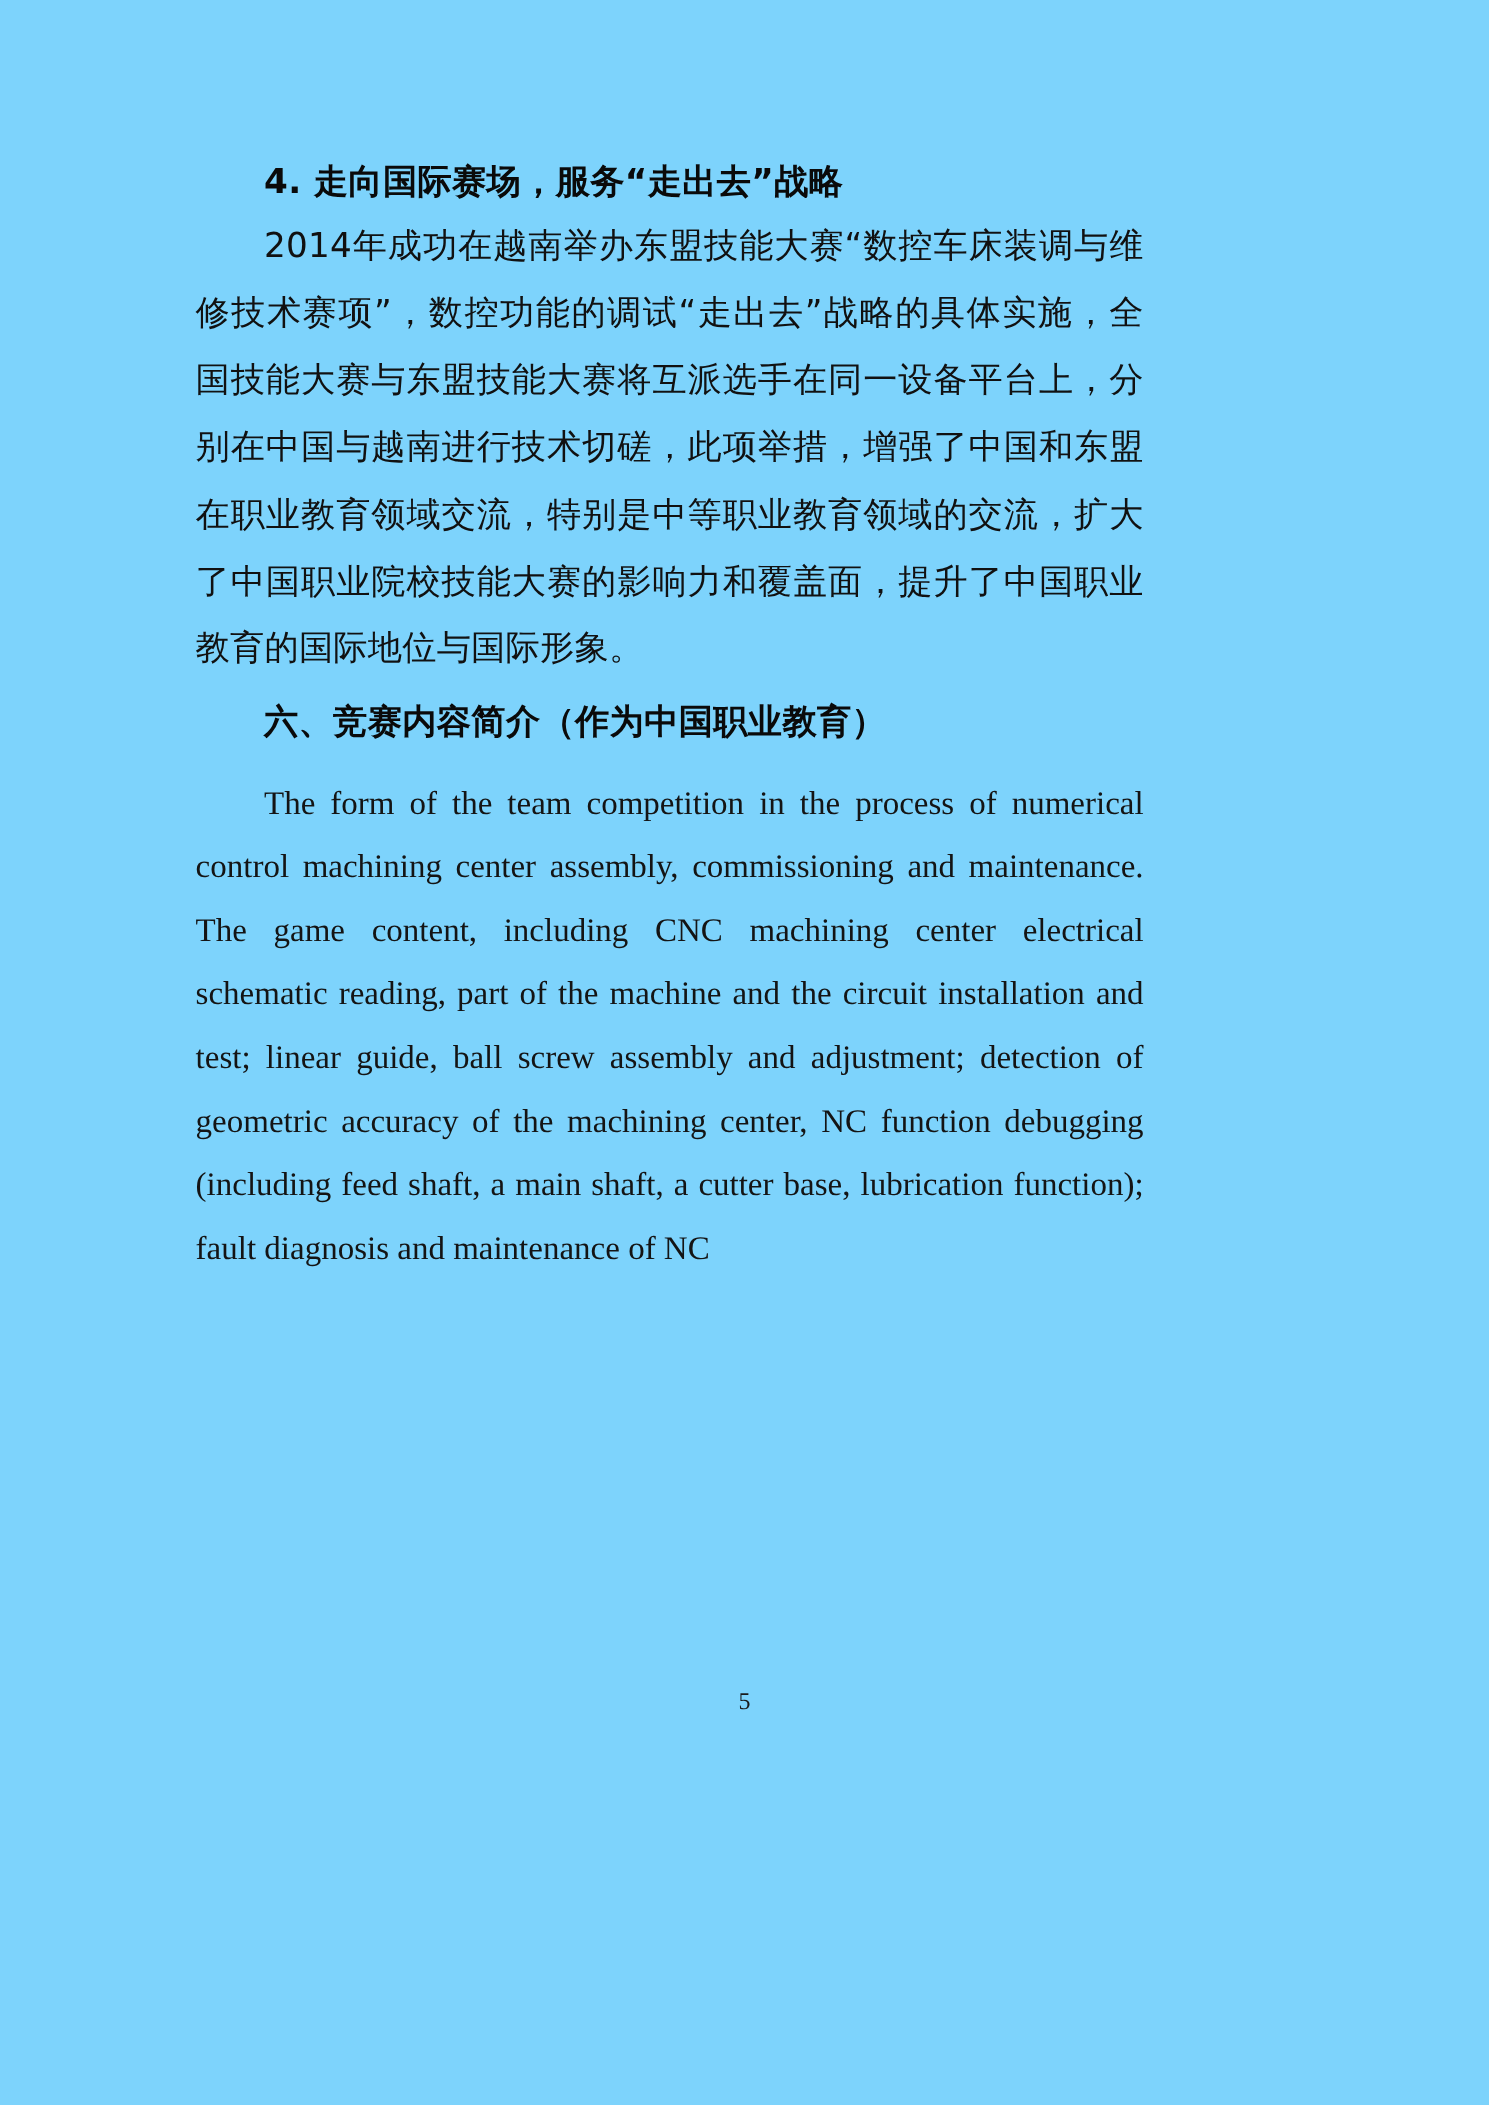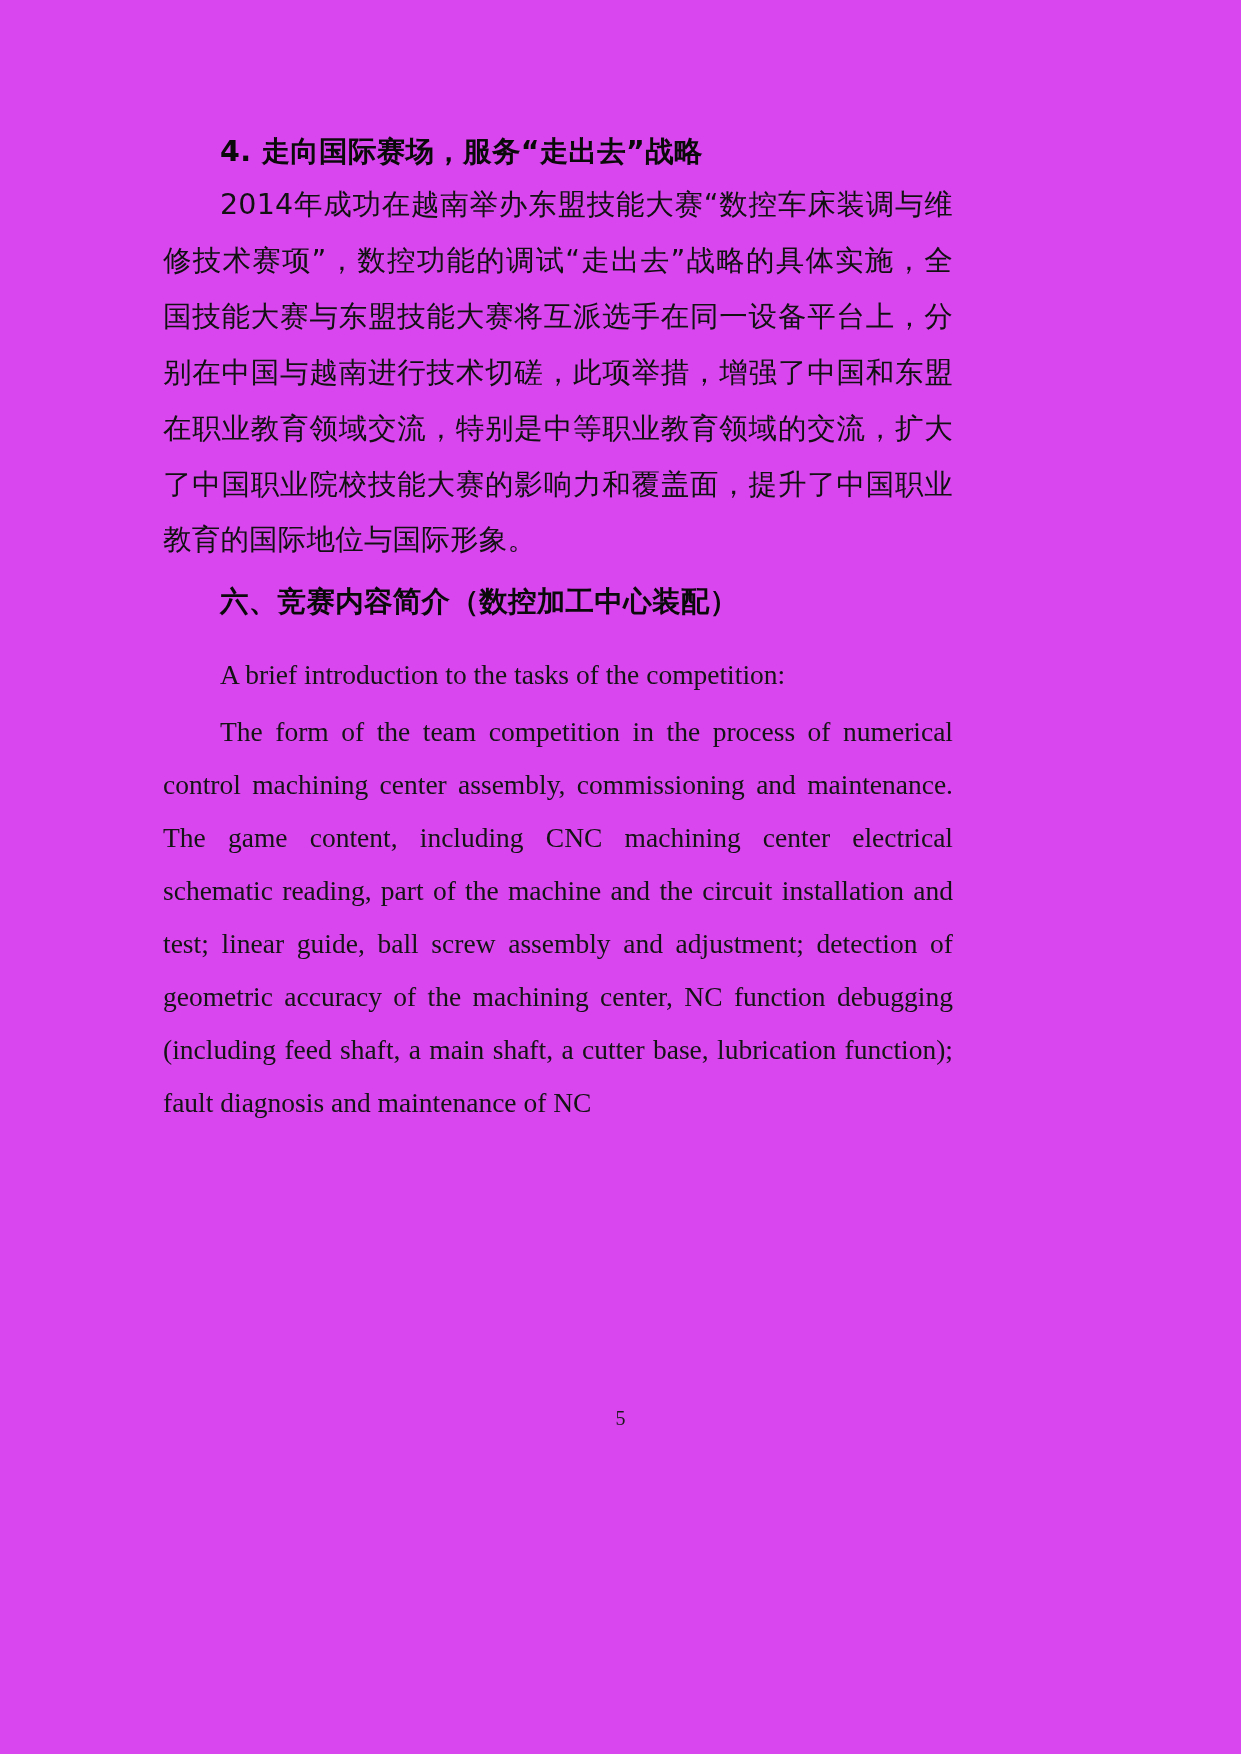--- a/index.html
+++ b/index.html
@@ -13,21 +13,21 @@
     position: relative;
     overflow: hidden;
     font-family: "DejaVu Sans", sans-serif;
     color: #000000;
   }
   .page {
     position: absolute;
     left: 0; top: 0;
     width: 1241px;
     height: 1754px;
-    background: #d946ef;
+    background: #7dd3fc;
   }
   .content {
     position: absolute;
     left: 163px;
     top: 132px;
     width: 790px;
   }
   
   .cn-heading {
     font-family: "DejaVu Sans", "Liberation Sans", sans-serif;
@@ -95,25 +95,24 @@
 </head>
 <body>
 
 <div class="page">
   <div class="content">
 
     <h2 class="cn-heading">4. 走向国际赛场，服务“走出去”战略</h2>
 
     <p class="cn-para">2014年成功在越南举办东盟技能大赛“数控车床装调与维修技术赛项”，数控功能的调试“走出去”战略的具体实施，全国技能大赛与东盟技能大赛将互派选手在同一设备平台上，分别在中国与越南进行技术切磋，此项举措，增强了中国和东盟在职业教育领域交流，特别是中等职业教育领域的交流，扩大了中国职业院校技能大赛的影响力和覆盖面，提升了中国职业教育的国际地位与国际形象。</p>
 
-    <h2 class="cn-heading-2">六、竞赛内容简介（数控加工中心装配）</h2>
+    <h2 class="cn-heading-2">六、竞赛内容简介（作为中国职业教育）</h2>
 
 
     <div class="spacer-sm"></div>
 
-    <p class="en-para first">A brief introduction to the tasks of the competition:</p>
 
     <p class="en-para second">The form of the team competition in the process of numerical control machining center assembly, commissioning and maintenance. The game content, including CNC machining center electrical schematic reading, part of the machine and the circuit installation and test; linear guide, ball screw assembly and adjustment; detection of geometric accuracy of the machining center, NC function debugging (including feed shaft, a main shaft, a cutter base, lubrication function); fault diagnosis and maintenance of NC</p>
 
   </div>
 
   <div class="page-number">5</div>
 </div>
 
 </body></html>

